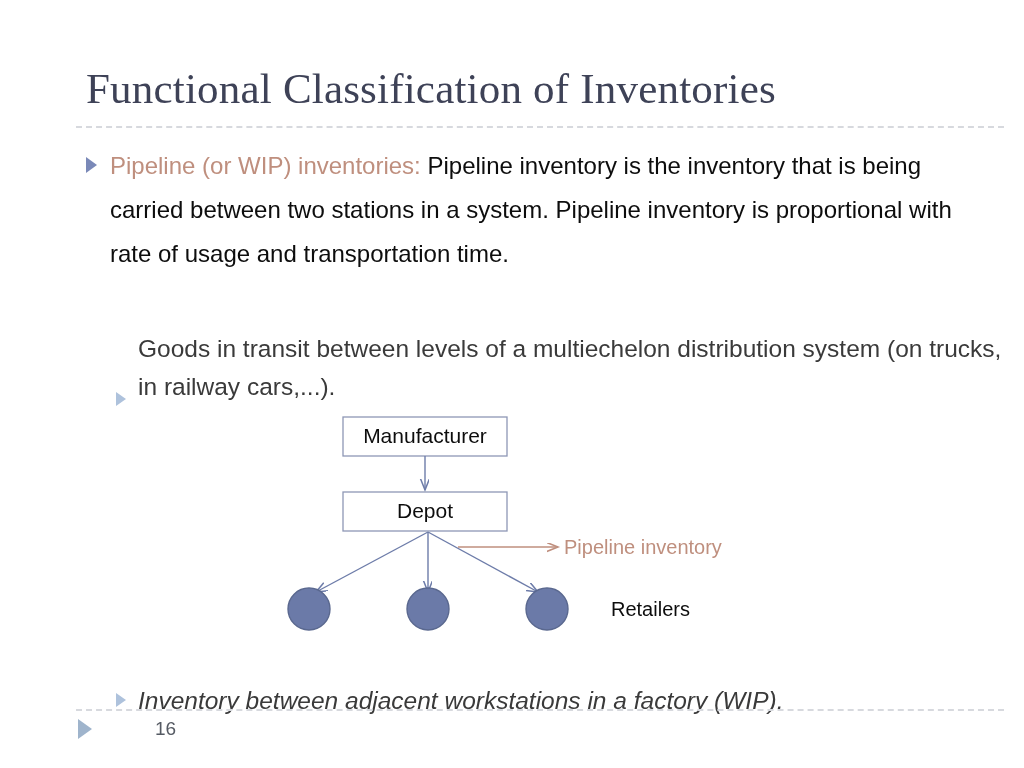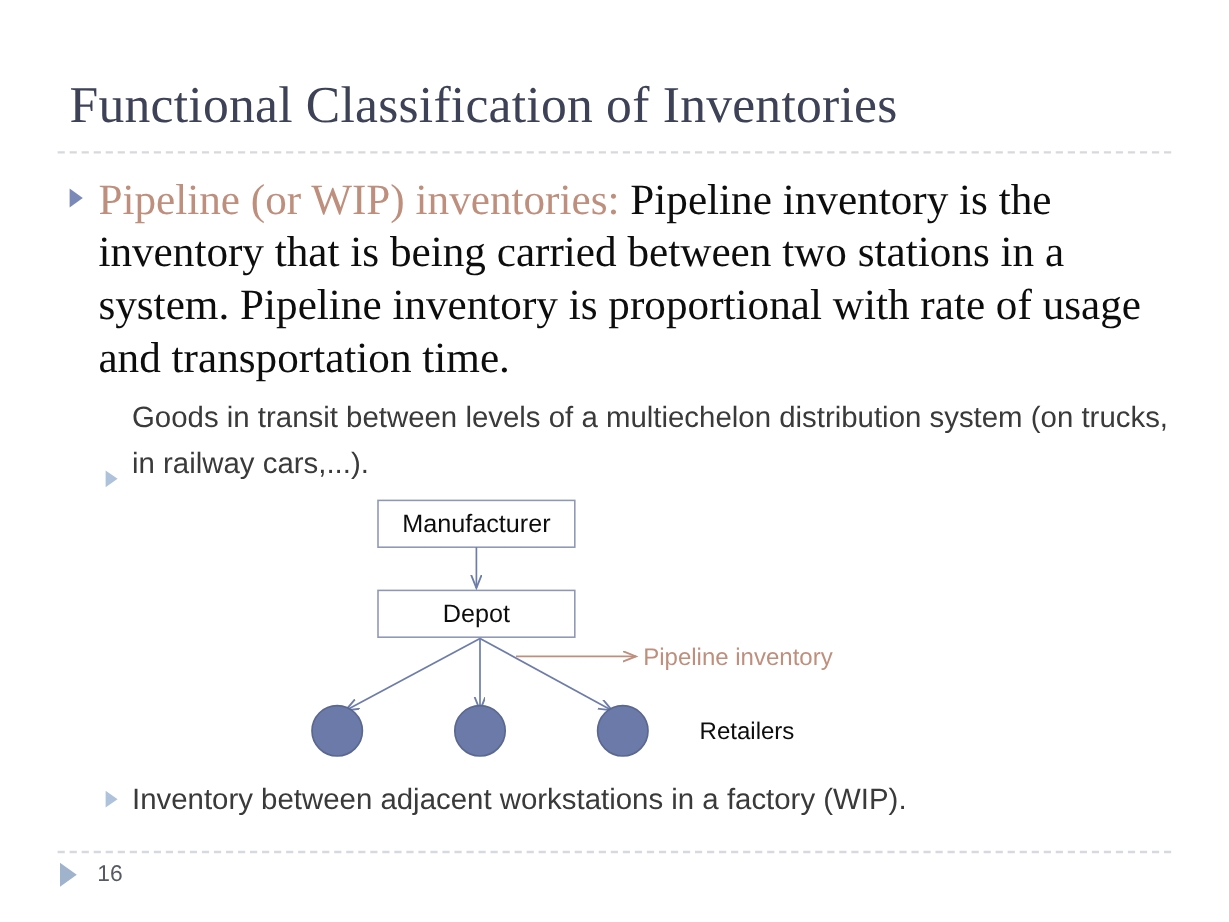--- a/index.html
+++ b/index.html
@@ -12,20 +12,21 @@
     background: #ffffff;
     font-family: "Liberation Sans", sans-serif;
     overflow: hidden;
     position: relative;
   }
   #slide {
     position: absolute;
     inset: 0;
     width: 908px;
     height: 768px;
+    margin-left: 28px;
   }
 
   
   .slide-title {
     position: absolute;
     left: 58px;
     top: 62px;
     width: 920px;
     font-family: "Liberation Serif", "DejaVu Serif", serif;
     font-size: 43px;
@@ -70,42 +71,42 @@
     margin-top: 11px;
     margin-right: 12px;
   }
   .tri-footer {
     border-top: 10px solid transparent;
     border-bottom: 10px solid transparent;
     border-left: 14px solid #9fb4cc;
     margin: 0;
   }
   .l1-text {
-    font-size: 36px;
+    font-size: 24px;
     line-height: 44px;
     color: #0d0d0d;
-    font-family: Liberation Serif, serif;
+    font-family: Liberation Sans, sans-serif;
   }
   .l1-lead {
     color: #bf8f7e;
   }
   .bullet-l2 {
     position: absolute;
     left: 88px;
     width: 890px;
     display: flex;
     align-items: flex-start;
   }
   .l2-text {
     font-size: 24.5px;
     line-height: 38px;
     color: #3a3a3a;
   }
   #bullet-transit { top: 330px; align-items: flex-end; }
-  #bullet-wip { top: 648px; }
+  #bullet-wip { top: 682px; font-style: italic; }
 
   
   #diagram {
     position: absolute;
     left: 240px;
     top: 404px;
     width: 530px;
     height: 240px;
   }
   #diagram svg {
@@ -135,20 +136,21 @@
     width: 928px;
     height: 0;
     border-top: 2px dashed #d7d9de;
   }
   .footer {
     position: absolute;
     left: 50px;
     top: 718px;
     display: flex;
     align-items: center;
+    gap: 46px;
   }
   .page-num {
     margin-left: 17px;
     font-size: 19px;
     color: #555a63;
     font-family: "Liberation Sans", sans-serif;
   }
 </style>
 </head>
 <body>

